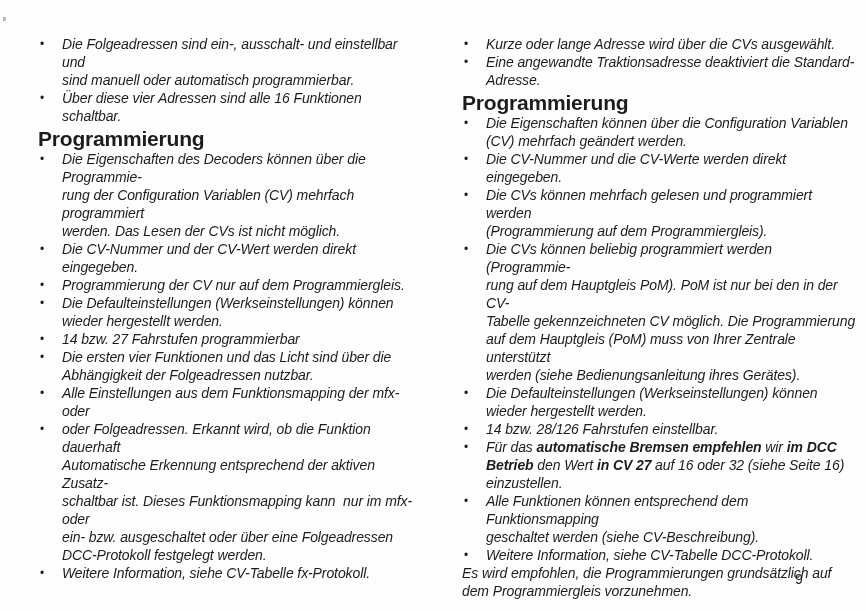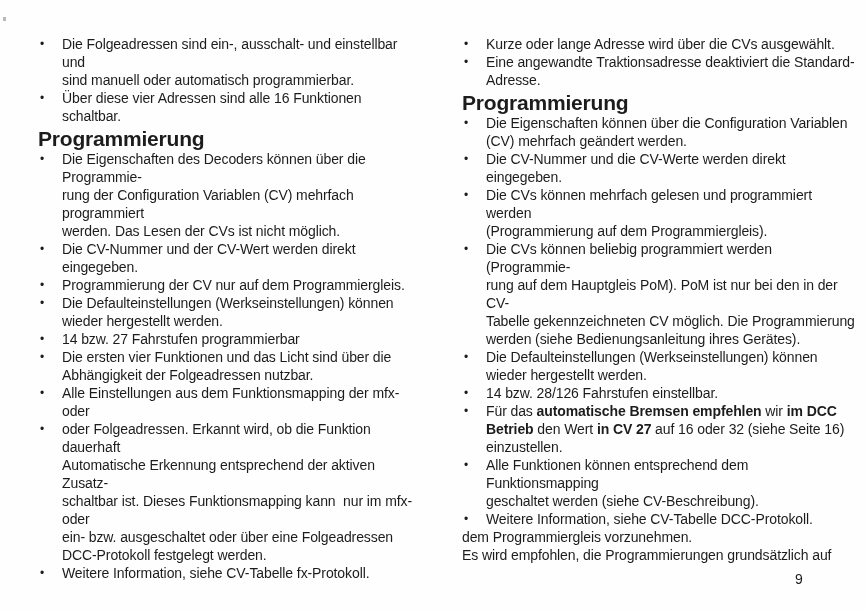--- a/index.html
+++ b/index.html
@@ -34,21 +34,21 @@
   }
   .item { display: flex; }
   .marker {
     flex: none;
     width: 22px;
     padding-left: 2px;
     font-size: 12px;
     line-height: 18px;
   }
   .body { flex: 1 1 auto; min-width: 0; }
-  .line { white-space: pre-wrap; }
+  .line { white-space: pre-wrap; font-style: italic; }
   b { font-weight: 700; }
   .para .body { margin-left: 0; }
   .page-number {
     position: absolute;
     left: 795px;
     top: 570px;
     font-size: 14px;
     line-height: 18px;
   }
   
@@ -178,20 +178,21 @@
           <div class="line">Die CVs können mehrfach gelesen und programmiert werden</div>
           <div class="line">(Programmierung auf dem Programmiergleis).</div>
         </div>
       </div>
       <div class="item bullet">
         <span class="marker">•</span>
         <div class="body">
           <div class="line">Die CVs können beliebig programmiert werden (Programmie-</div>
           <div class="line">rung auf dem Hauptgleis PoM). PoM ist nur bei den in der CV-</div>
           <div class="line">Tabelle gekennzeichneten CV möglich. Die Programmierung</div>
+          <div class="line">auf dem Hauptgleis (PoM) muss von Ihrer Zentrale unterstützt</div>
           <div class="line">werden (siehe Bedienungsanleitung ihres Gerätes).</div>
         </div>
       </div>
       <div class="item bullet">
         <span class="marker">•</span>
         <div class="body">
           <div class="line">Die Defaulteinstellungen (Werkseinstellungen) können</div>
           <div class="line">wieder hergestellt werden.</div>
         </div>
       </div>
@@ -217,19 +218,19 @@
         </div>
       </div>
       <div class="item bullet">
         <span class="marker">•</span>
         <div class="body">
           <div class="line">Weitere Information, siehe CV-Tabelle DCC-Protokoll.</div>
         </div>
       </div>
       <div class="item para">
         <div class="body">
+          <div class="line">Es wird empfohlen, die Programmierungen grundsätzlich auf</div>
           <div class="line">dem Programmiergleis vorzunehmen.</div>
-          <div class="line">Es wird empfohlen, die Programmierungen grundsätzlich auf</div>
         </div>
       </div>
     </div>
   <div class="page-number">9</div>
 </div>
 
 </body></html>

